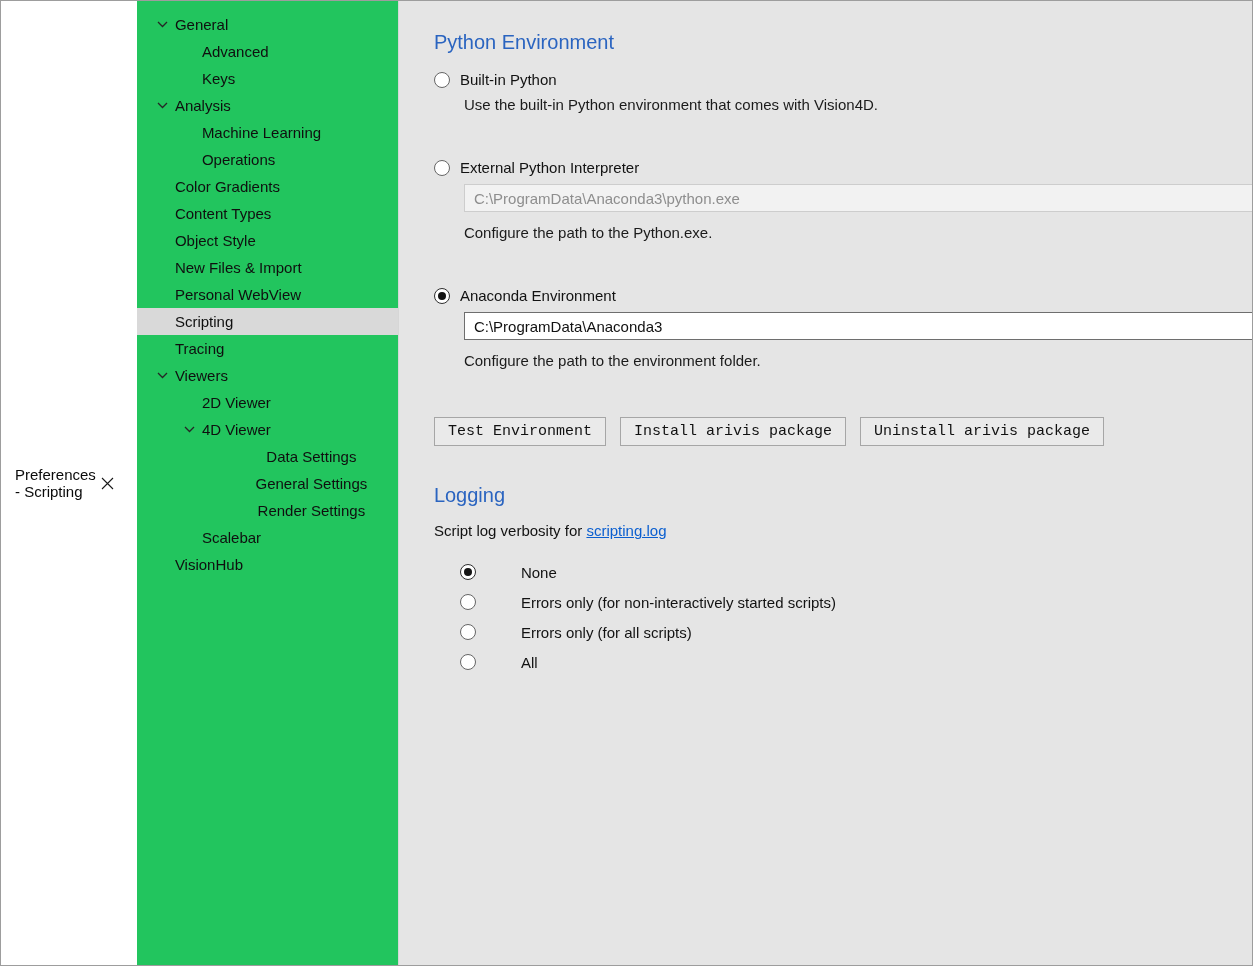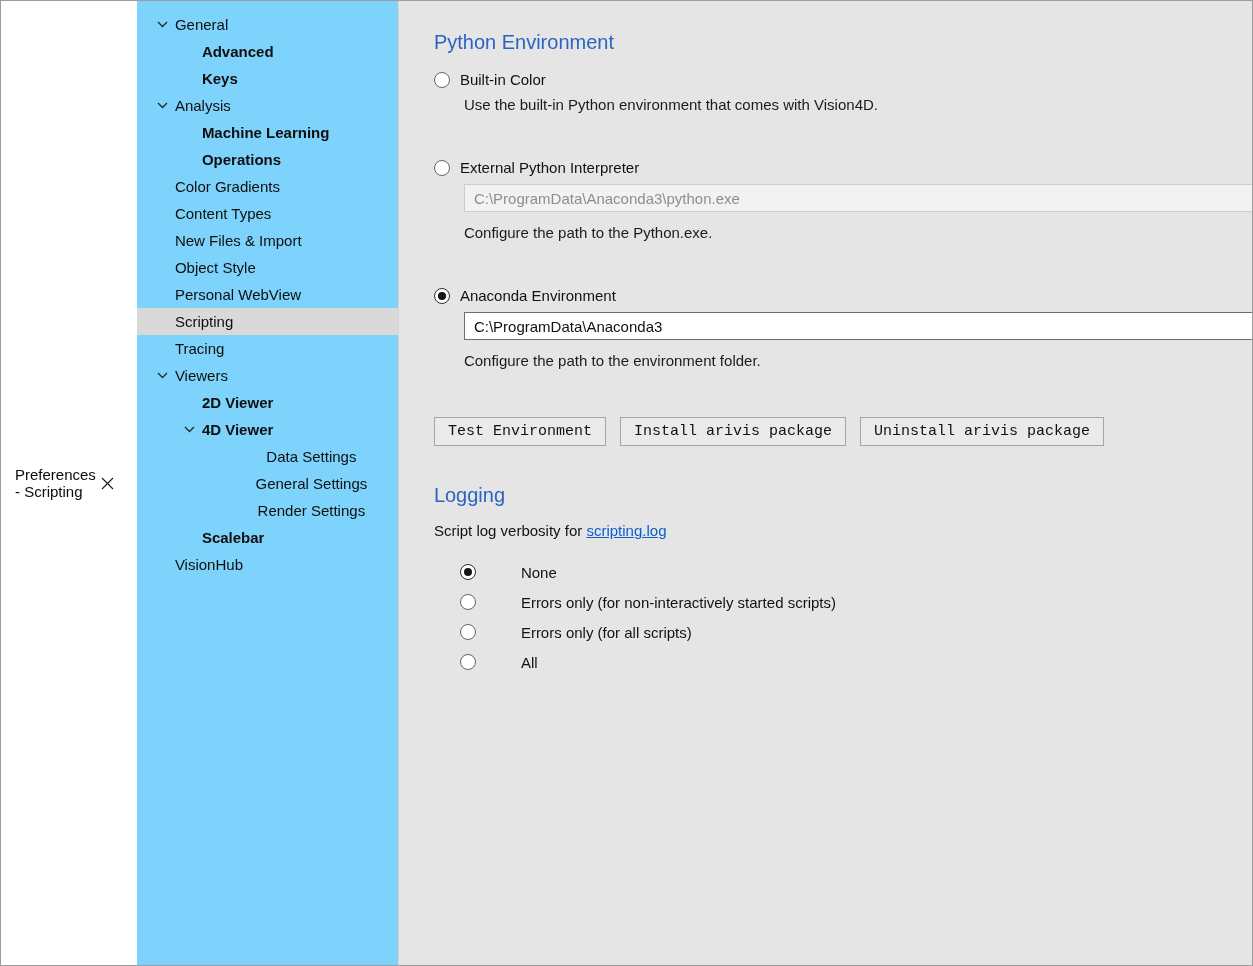--- a/index.html
+++ b/index.html
@@ -18,28 +18,28 @@
     display:flex; align-items:center; justify-content:space-between;
     padding:0 18px 0 14px;
   }
   .title { font-size:15px; color:#0a0a0a; }
   .close-btn { background:none; border:none; padding:4px; cursor:pointer; line-height:0; }
 
   
   .body { flex:1; display:flex; min-height:0; }
 
   .sidebar {
-    flex:0 0 262px; width:262px; background:#7dd3fc;
+    flex:0 0 262px; width:262px; background:#22c55e;
     border-right:1px solid #d6d6d6; padding-top:10px; overflow:hidden;
   }
   .tree-row { height:27px; display:flex; align-items:center; font-size:15px; color:#0f0f0f; cursor:default; }
   .tree-row.selected { background:#d9d9d9; }
   .chev-box { flex:0 0 24px; width:24px; display:flex; align-items:center; justify-content:center; }
   .lvl0 { padding-left:14px; }
-  .lvl1 { padding-left:65px;font-weight:bold; }
+  .lvl1 { padding-left:65px; }
   .lvl1.has-chev { padding-left:41px; }
   .lvl2 { padding-left:88px;justify-content:center; }
 
   .main {
     flex:1; background:#e5e5e5; padding:28px 0 0 35px;
     font-size:15px; color:#121212; overflow:hidden;
   }
   h1.section {
     color:#2a64c0; font-size:20px; font-weight:400;
     margin:0 0 16px 0; line-height:26px;
@@ -150,25 +150,25 @@
       <div class="tree-row lvl0">
           <span class="chev-box"></span>
           <span>Color Gradients</span>
         </div>
       <div class="tree-row lvl0">
           <span class="chev-box"></span>
           <span>Content Types</span>
         </div>
       <div class="tree-row lvl0">
           <span class="chev-box"></span>
+          <span>Object Style</span>
+        </div>
+      <div class="tree-row lvl0">
+          <span class="chev-box"></span>
           <span>New Files &amp; Import</span>
-        </div>
-      <div class="tree-row lvl0">
-          <span class="chev-box"></span>
-          <span>Object Style</span>
         </div>
       <div class="tree-row lvl0">
           <span class="chev-box"></span>
           <span>Personal WebView</span>
         </div>
       <div class="tree-row lvl0 selected">
           <span class="chev-box"></span>
           <span>Scripting</span>
         </div>
       <div class="tree-row lvl0">
@@ -211,21 +211,21 @@
           <span>VisionHub</span>
         </div>
     </div>
 
     <div class="main">
 
       <h1 class="section">Python Environment</h1>
 
       <div class="radio-row">
         <span class="radio"></span>
-        <span>Built-in Color</span>
+        <span>Built-in Python</span>
       </div>
       <div class="desc">Use the built-in Python environment that comes with Vision4D.</div>
 
       <div class="radio-row mt-46">
         <span class="radio"></span>
         <span>External Python Interpreter</span>
       </div>
       <div class="combo-row">
         <div class="combo disabled">
           <span class="combo-text">C:\ProgramData\Anaconda3\python.exe</span>

